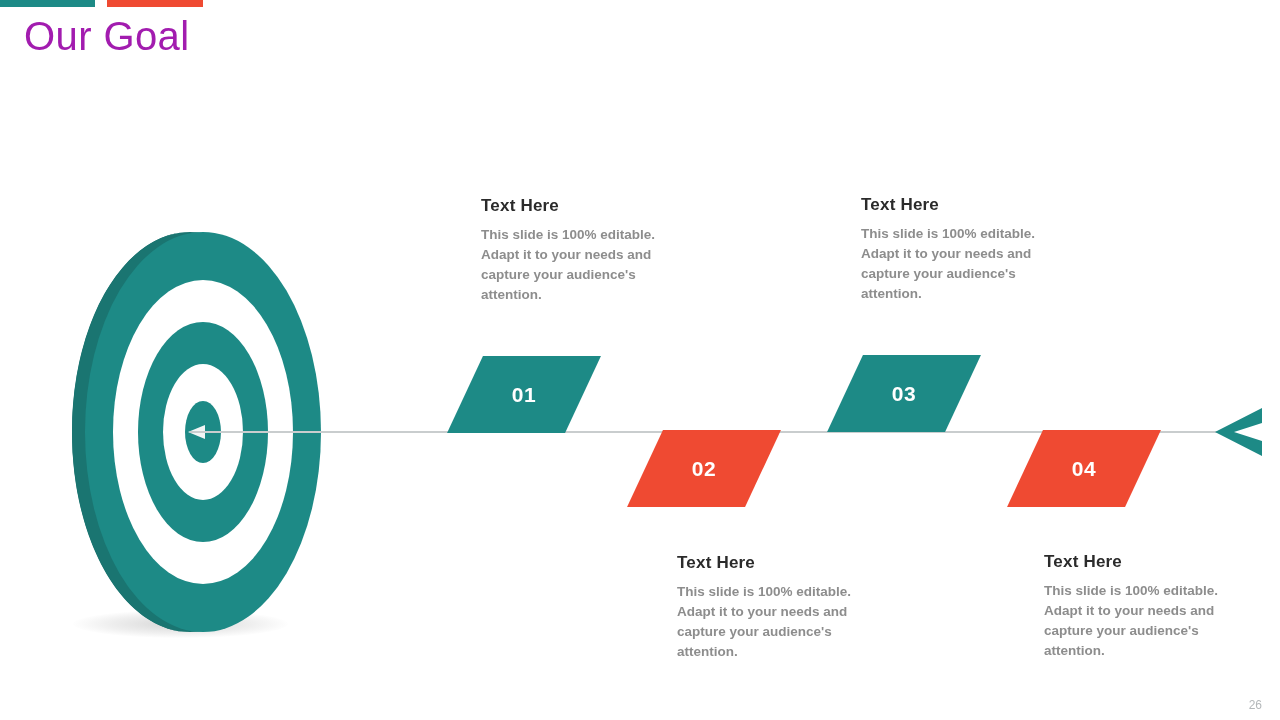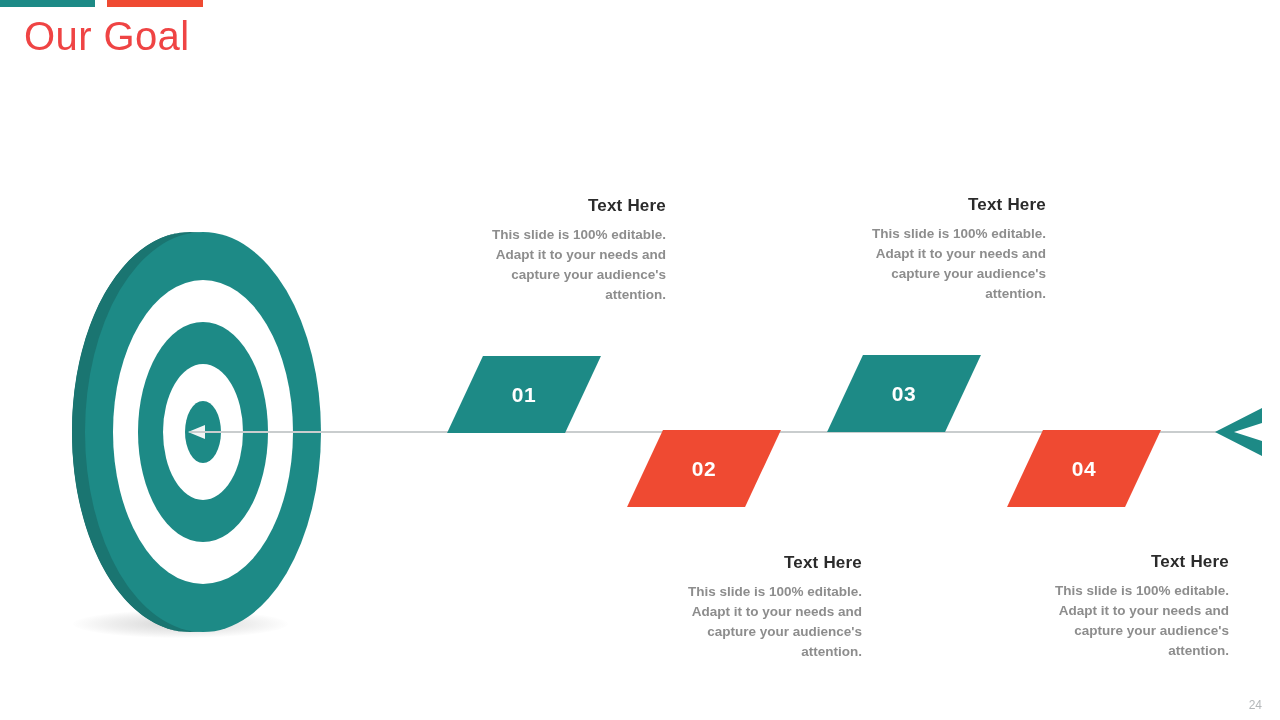--- a/index.html
+++ b/index.html
@@ -32,21 +32,21 @@
     background: #ef4a32;
   }
 
   
   .page-title {
     position: absolute;
     left: 24px;
     top: 13px;
     font-size: 40px;
     font-weight: 400;
-    color: #ef4444;
+    color: #a21caf;
     letter-spacing: 0.4px;
     line-height: 1.15;
     white-space: nowrap;
   }
 
   
   .target-wrap {
     position: absolute;
     left: 55px;
     top: 225px;
@@ -105,21 +105,20 @@
 
   .badge-01 { left: 465px; top: 356px; }
   .badge-02 { left: 645px; top: 430px; }
   .badge-03 { left: 845px; top: 355px; }
   .badge-04 { left: 1025px; top: 430px; }
 
   
   .text-block {
     position: absolute;
     width: 185px;
-    text-align: right;
   }
   .text-heading {
     font-size: 17px;
     font-weight: bold;
     color: #2b2b2b;
     margin: 0 0 9px 0;
     letter-spacing: 0.2px;
   }
   .text-body {
     font-size: 13.5px;
@@ -206,13 +205,13 @@
 </div>
 <div class="text-block block-03">
   <p class="text-heading">Text Here</p>
   <p class="text-body">This slide is 100% editable. Adapt it to your needs and capture your audience's attention.</p>
 </div>
 <div class="text-block block-04">
   <p class="text-heading">Text Here</p>
   <p class="text-body">This slide is 100% editable. Adapt it to your needs and capture your audience's attention.</p>
 </div>
 
-<div class="page-number">24</div>
+<div class="page-number">26</div>
 
 </body></html>

